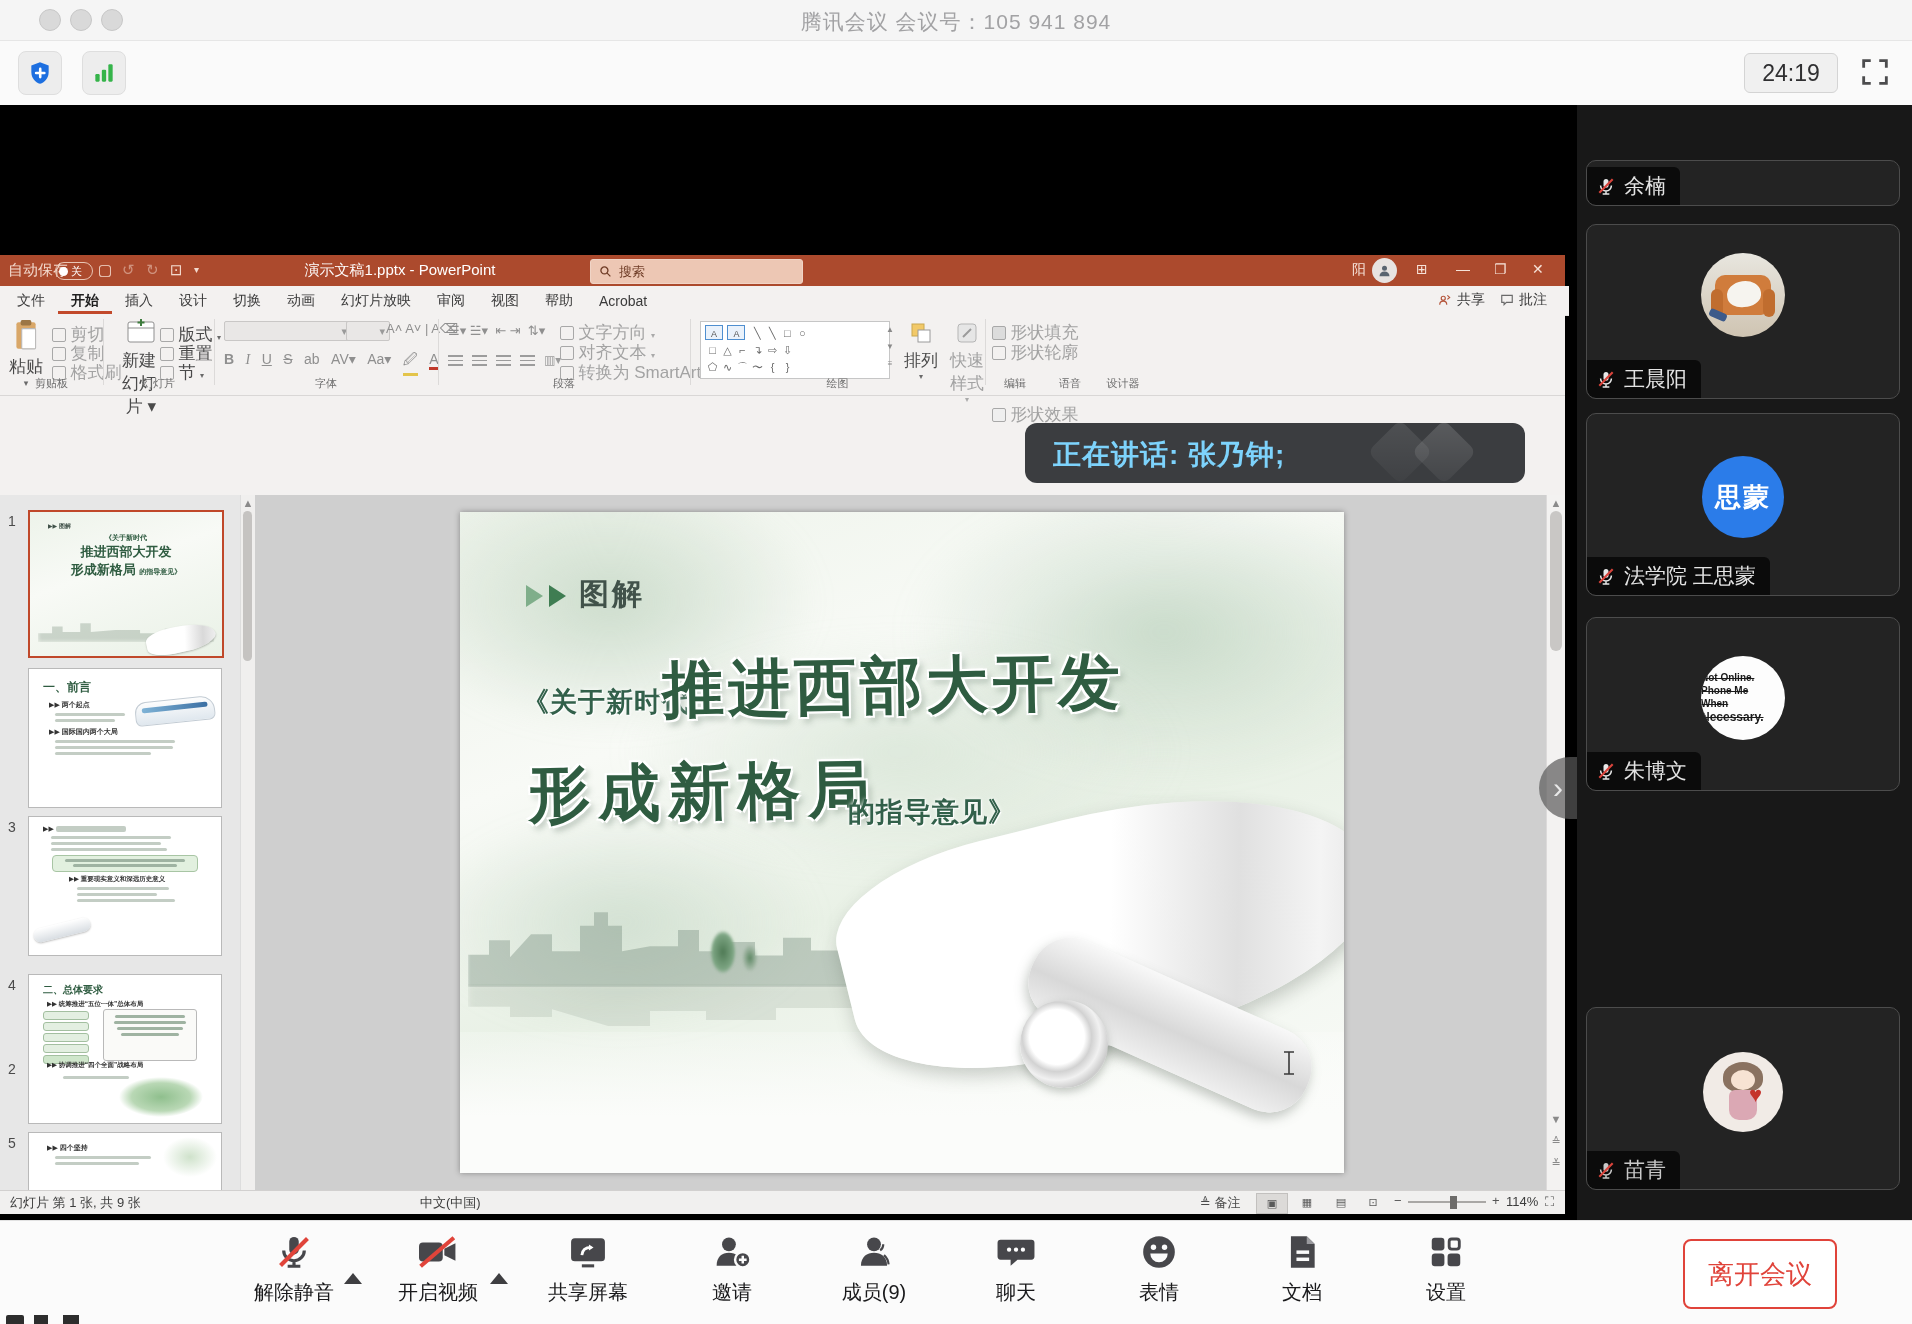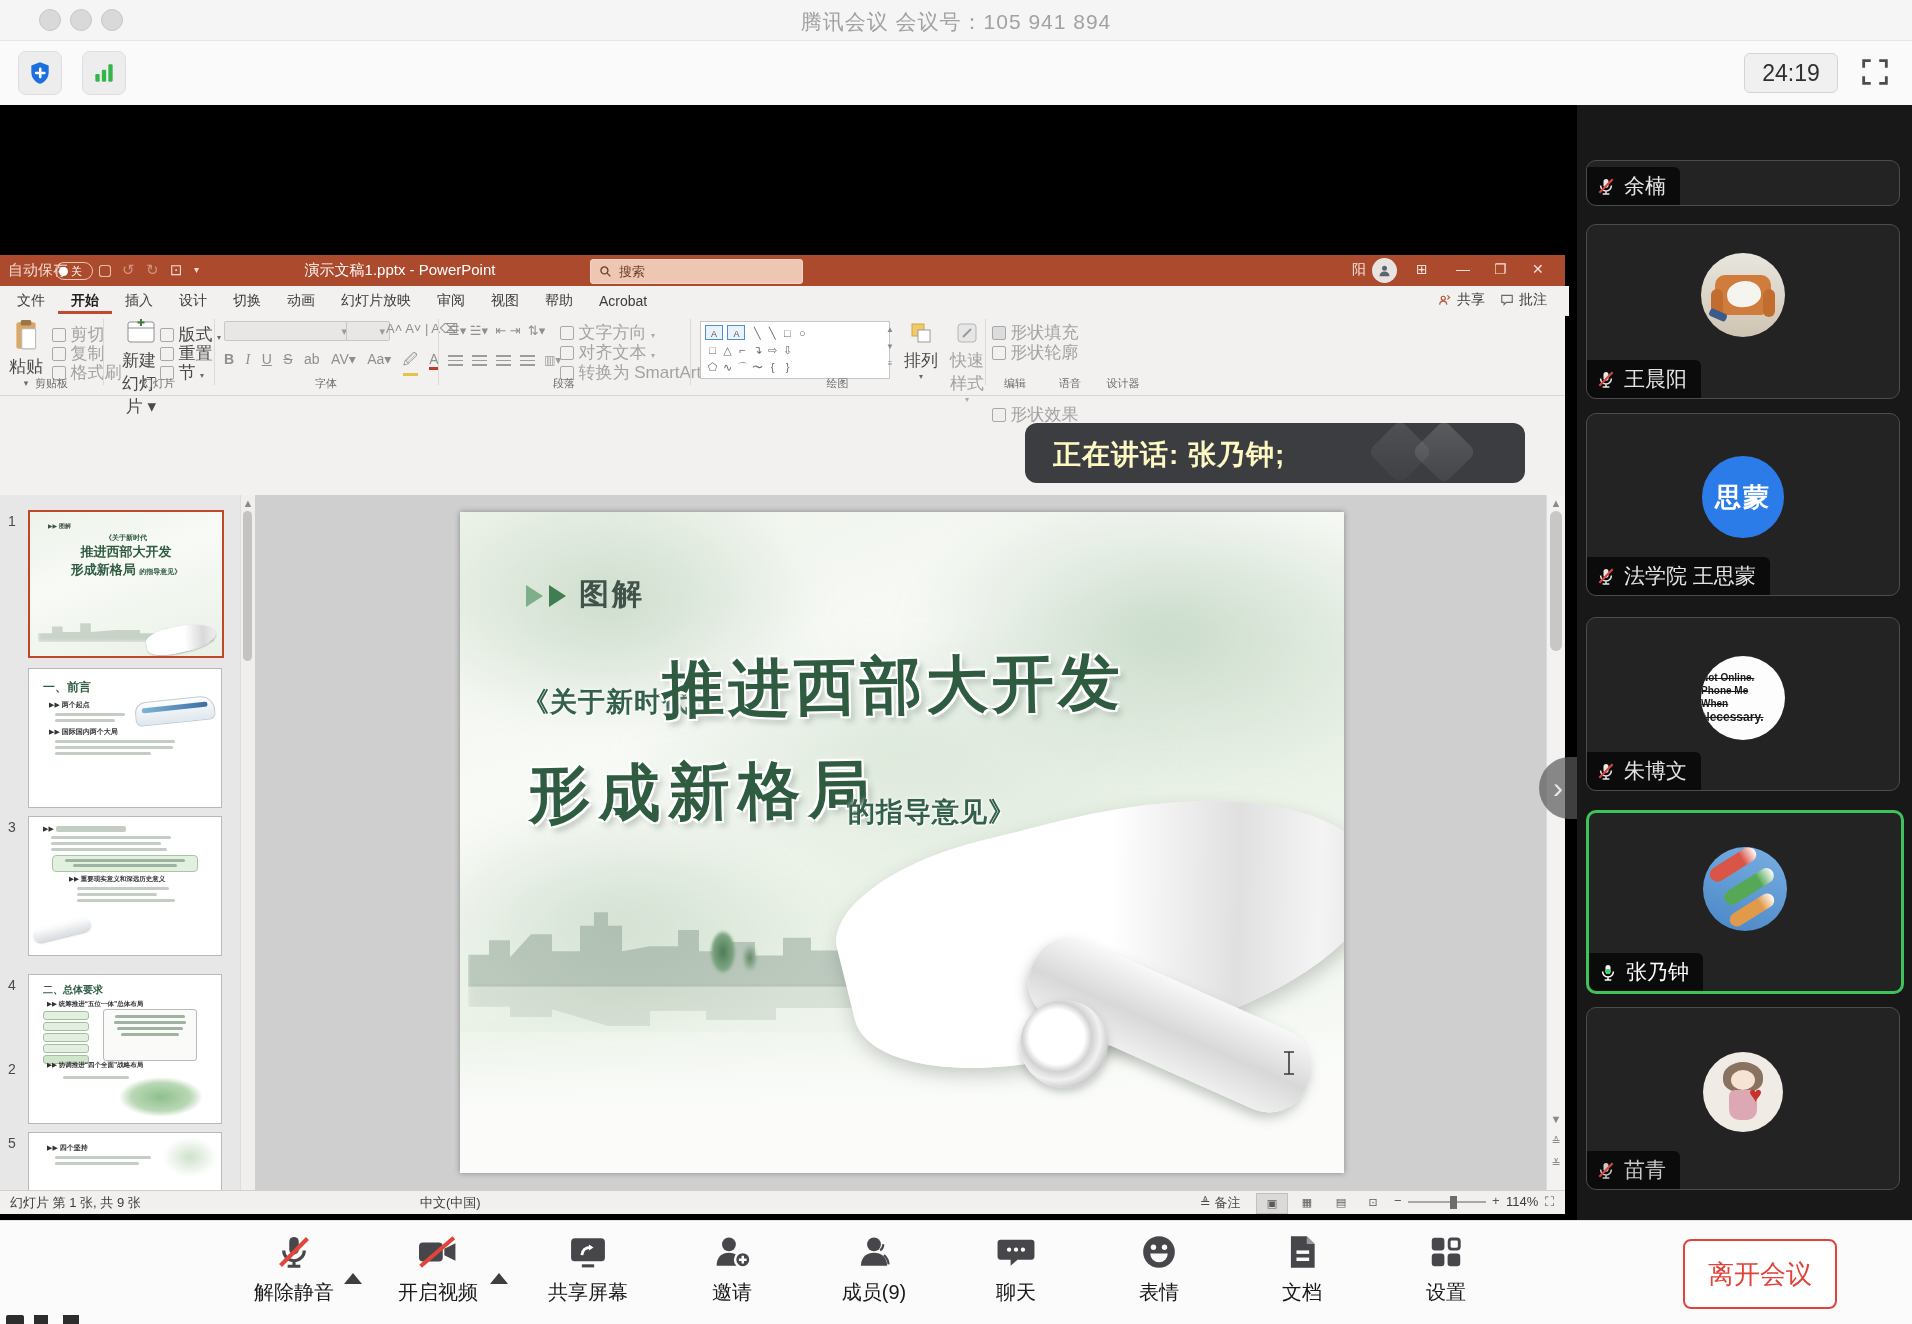--- a/index.html
+++ b/index.html
@@ -64,21 +64,21 @@
   .tri{width:0;height:0;border-style:solid;display:inline-block;}
   
   .ppt-status{left:0;top:935px;width:1565px;height:23px;background:#f1f0ef;border-top:1px solid #d2d0cf;font-size:13px;color:#3c3c3c;}
   .view-btn{top:2px;width:30px;height:19px;display:flex;align-items:center;justify-content:center;font-size:11px;color:#5a5a5a;}
   
   .vscroll{left:1546px;top:240px;width:18px;height:695px;background:#f3f2f1;border-left:1px solid #dcdada;}
   .sb-thumb{left:3px;width:12px;background:#c9c7c5;border-radius:6px;}
   .arrowglyph{color:#8a8a8a;font-size:11px;text-align:center;width:18px;}
   
   .toast{left:1025px;top:318px;width:500px;height:60px;background:rgba(44,47,51,.93);border-radius:12px;z-index:40;overflow:hidden;}
-  .toast-text{left:28px;top:13px;font-size:28px;color:#fef9c3;font-weight:bold;letter-spacing:1px;}
+  .toast-text{left:28px;top:13px;font-size:28px;color:#7dd3fc;font-weight:bold;letter-spacing:1px;}
   .chev{position:absolute;width:46px;height:46px;transform:rotate(45deg);border-radius:8px;}
   
   .collapse-tab{left:1539px;top:652px;width:38px;height:62px;background:rgba(90,90,90,.7);border-radius:31px 0 0 31px;z-index:30;
      display:flex;align-items:center;justify-content:center;color:#e8e8e8;font-size:30px;}
   
   .panel{left:1577px;top:105px;width:335px;height:1115px;background:#181818;}
   .tile{left:9px;width:312px;background:#232323;border:1px solid #4c4c4c;border-radius:10px;overflow:hidden;}
   .tile.speaking{border:3px solid #3ec35b;}
   .namebar{position:absolute;left:0;bottom:0;background:rgba(5,5,5,.8);border-radius:0 6px 0 9px;
       display:flex;align-items:center;gap:8px;padding:5px 14px 5px 9px;color:#e4e4e4;font-size:21px;}
@@ -535,35 +535,20 @@
     <div class="namebar">
       <svg width="20" height="20" viewBox="0 0 24 24">
         <rect x="9" y="3.5" width="6" height="10.5" rx="3" fill="#e8e8e8"></rect>
         <path d="M5.5 11.5a6.5 6.5 0 0 0 13 0 M12 18v3.5 M8 21.5h8" fill="none" stroke="#e8e8e8" stroke-width="1.8"></path>
         <line x1="4" y1="20" x2="20" y2="4" stroke="#d9443c" stroke-width="2.6"></line>
       </svg>
       <span>朱博文</span>
     </div>
   </div>
 
-  <div class="abs tile speaking" style="top:705px;height:178px;">
-    <div class="avatar" style="top:34px;width:84px;height:84px;background:linear-gradient(200deg,#79b0e2,#4a86c6);">
-      <div style="position:absolute;left:4px;top:10px;width:52px;height:15px;background:linear-gradient(90deg,#d85548 70%,#fff);border-radius:8px;transform:rotate(-32deg);"></div>
-      <div style="position:absolute;left:18px;top:32px;width:56px;height:15px;background:linear-gradient(90deg,#56a856 70%,#fff);border-radius:8px;transform:rotate(-32deg);"></div>
-      <div style="position:absolute;left:24px;top:56px;width:50px;height:14px;background:linear-gradient(90deg,#e09a4a 70%,#fff);border-radius:8px;transform:rotate(-32deg);"></div>
-    </div>
-    <div class="namebar" style="color:#fff;">
-      <svg width="20" height="20" viewBox="0 0 24 24">
-        <rect x="9" y="3.5" width="6" height="11" rx="3" fill="#fff"></rect>
-        <rect x="9" y="8.5" width="6" height="6" rx="2.5" fill="#3ed05e"></rect>
-        <path d="M5.5 11.5a6.5 6.5 0 0 0 13 0 M12 18v3.5 M8 21.5h8" fill="none" stroke="#fff" stroke-width="1.8"></path>
-      </svg>
-      <span>张乃钟</span>
-    </div>
-  </div>
 
   <div class="abs tile" style="top:902px;height:181px;">
     <div class="avatar" style="top:44px;width:80px;height:80px;background:#f1ebe6;">
       <div style="position:absolute;left:20px;top:10px;width:40px;height:30px;background:#8a7260;border-radius:50% 50% 40% 40%;"></div>
       <div style="position:absolute;left:28px;top:18px;width:24px;height:20px;background:#f7e3d3;border-radius:50%;"></div>
       <div style="position:absolute;left:26px;top:38px;width:28px;height:30px;background:#dba8b4;border-radius:6px 6px 10px 10px;"></div>
       <span style="position:absolute;left:46px;top:30px;color:#c5332b;font-size:22px;">♥</span>
     </div>
     <div class="namebar" style="color:#c9c9c9;">
       <svg width="20" height="20" viewBox="0 0 24 24">

